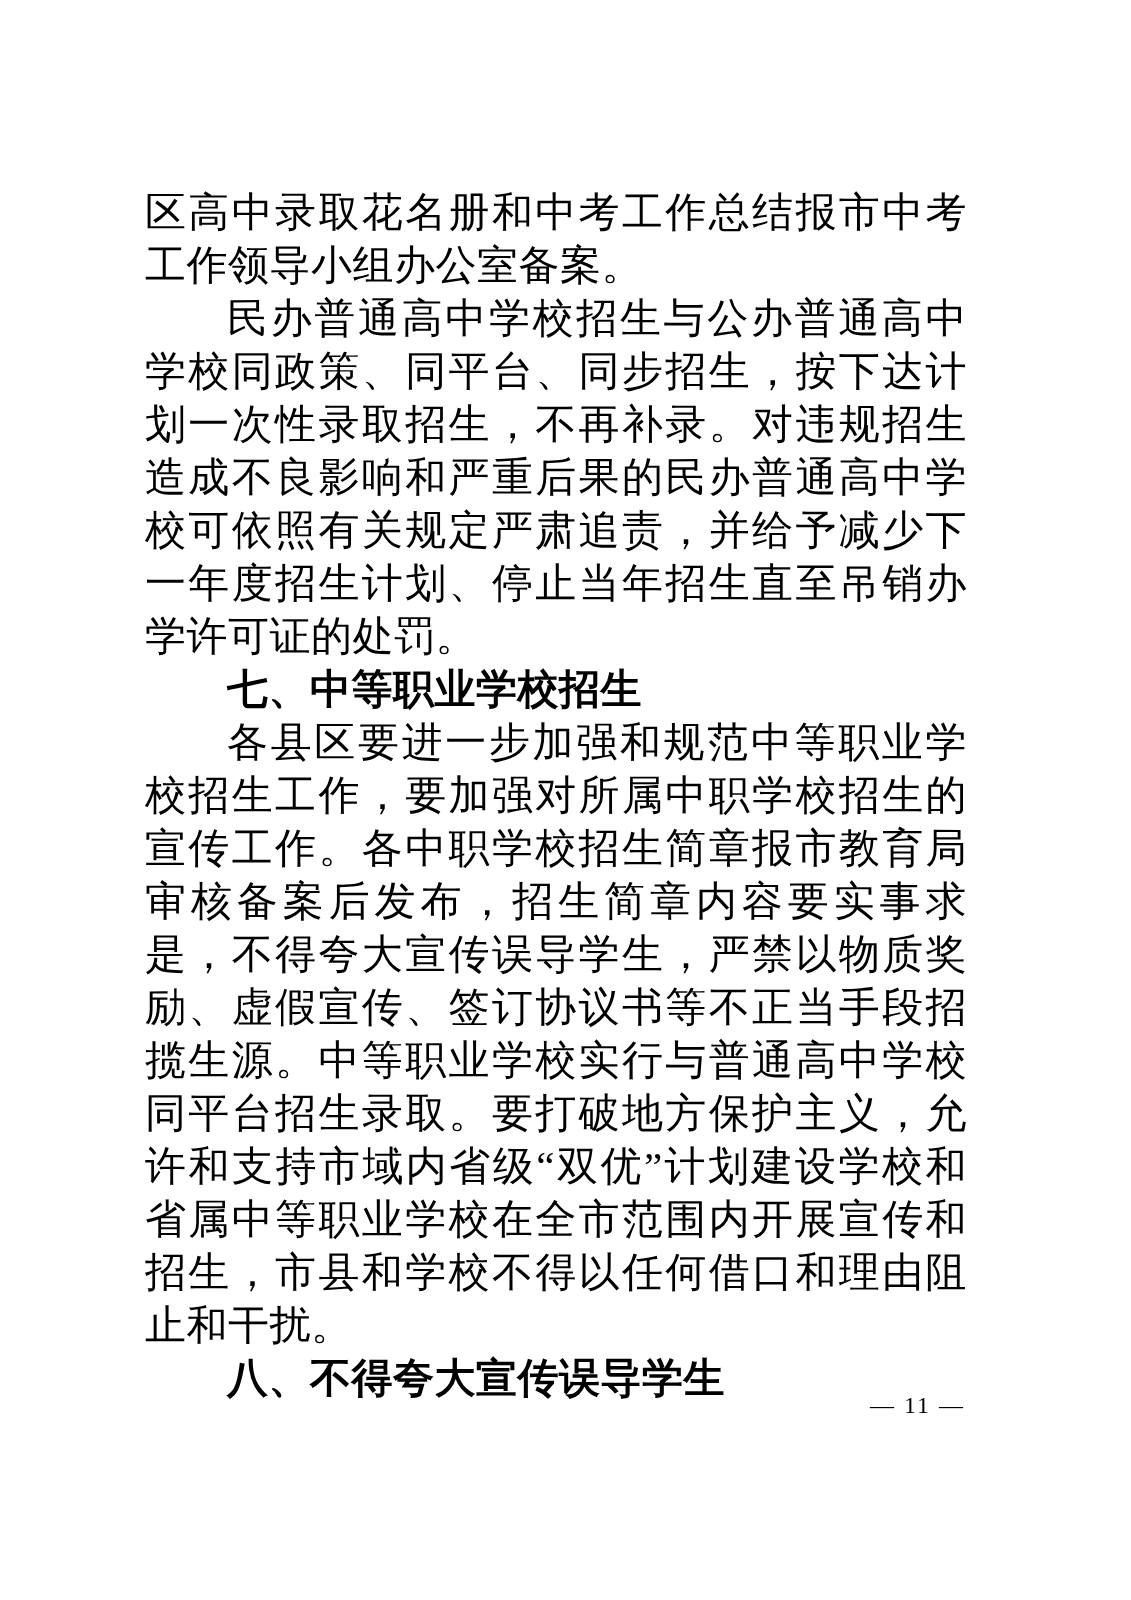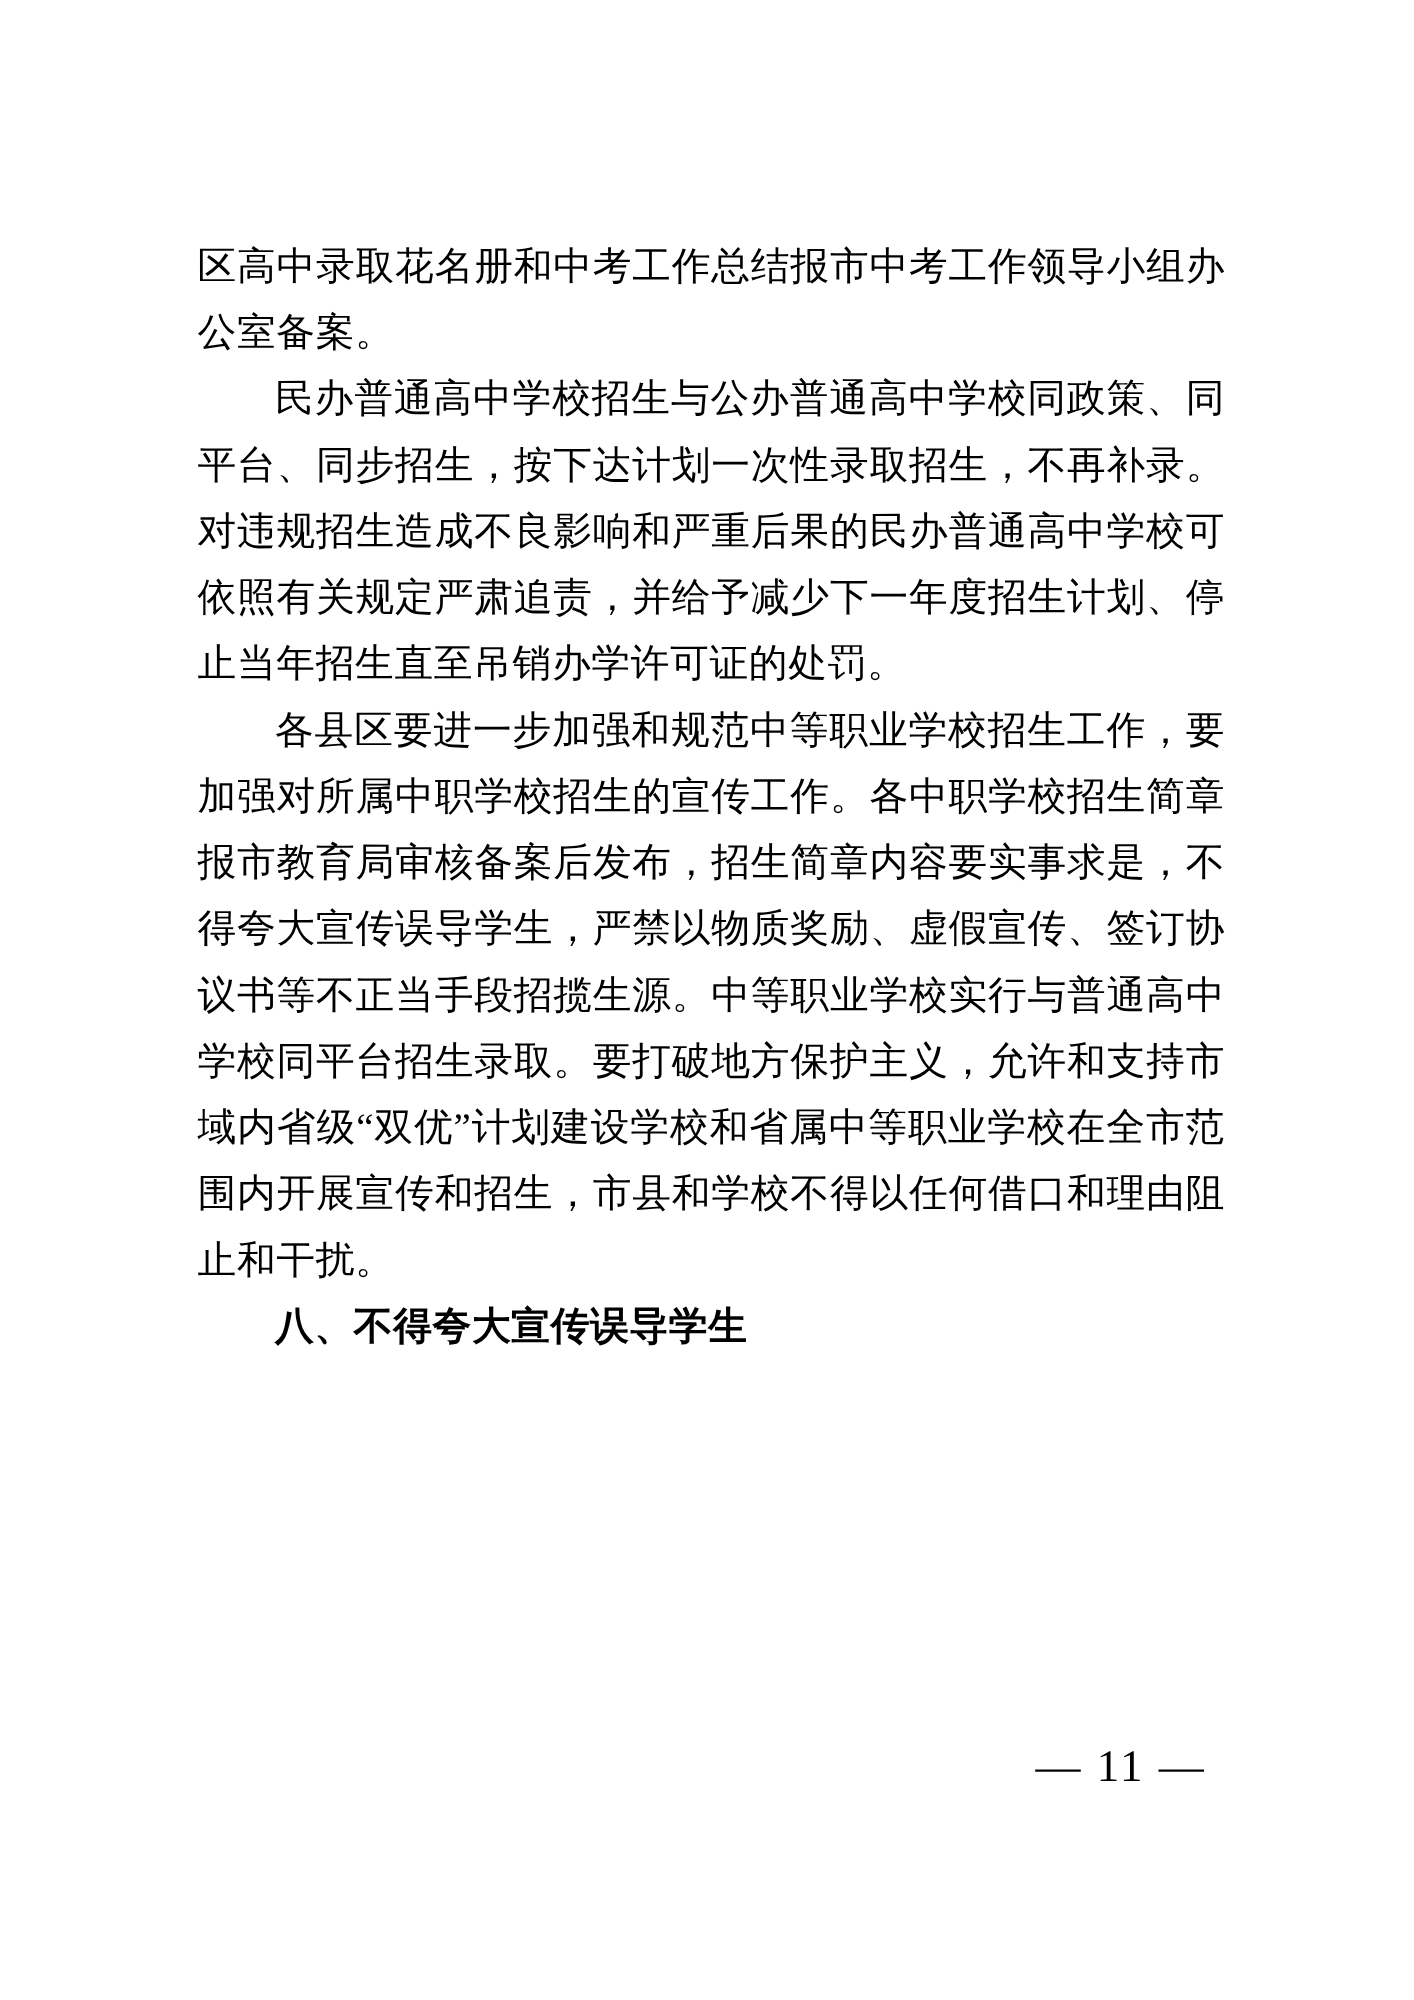--- a/index.html
+++ b/index.html
@@ -13,23 +13,23 @@
     height: 1600px;
     margin: 0 auto;
     background: #ffffff;
     overflow: hidden;
     font-family: "Liberation Serif", "DejaVu Serif", serif;
     color: #000000;
   }
   .content {
     position: absolute;
     top: 186px;
-    left: 158px;
+    left: 145px;
     width: 822px;
-    font-size: 31px;
+    font-size: 41px;
     line-height: 53px;
     text-align: justify;
     letter-spacing: 0.5px;
   }
   .content p {
     margin: 0;
     padding: 0;
   }
   p.body-para {
     text-indent: 2em;
@@ -40,30 +40,31 @@
   p.heading-para {
     text-indent: 2em;
     font-weight: bold;
     font-family: "Liberation Sans", "DejaVu Sans", sans-serif;
     letter-spacing: 0.5px;
   }
   .page-number {
     position: absolute;
     top: 1392px;
     right: 166px;
-    font-size: 36px;
+    font-size: 24px;
     letter-spacing: 2px;
     font-family: "Liberation Serif", "DejaVu Serif", serif;
     color: #000000;
   }
 </style>
 </head>
 <body>
 
 <div class="page">
   <div class="content">
     <p class="noindent-para">区高中录取花名册和中考工作总结报市中考工作领导小组办公室备案。</p>
     <p class="body-para">民办普通高中学校招生与公办普通高中学校同政策、同平台、同步招生，按下达计划一次性录取招生，不再补录。对违规招生造成不良影响和严重后果的民办普通高中学校可依照有关规定严肃追责，并给予减少下一年度招生计划、停止当年招生直至吊销办学许可证的处罚。</p>
+    <p class="heading-para">七、中等职业学校招生</p>
     <p class="body-para">各县区要进一步加强和规范中等职业学校招生工作，要加强对所属中职学校招生的宣传工作。各中职学校招生简章报市教育局审核备案后发布，招生简章内容要实事求是，不得夸大宣传误导学生，严禁以物质奖励、虚假宣传、签订协议书等不正当手段招揽生源。中等职业学校实行与普通高中学校同平台招生录取。要打破地方保护主义，允许和支持市域内省级“双优”计划建设学校和省属中等职业学校在全市范围内开展宣传和招生，市县和学校不得以任何借口和理由阻止和干扰。</p>
     <p class="heading-para">八、不得夸大宣传误导学生</p>
   </div>
   <div class="page-number">— 11 —</div>
 </div>
 
 </body></html>

